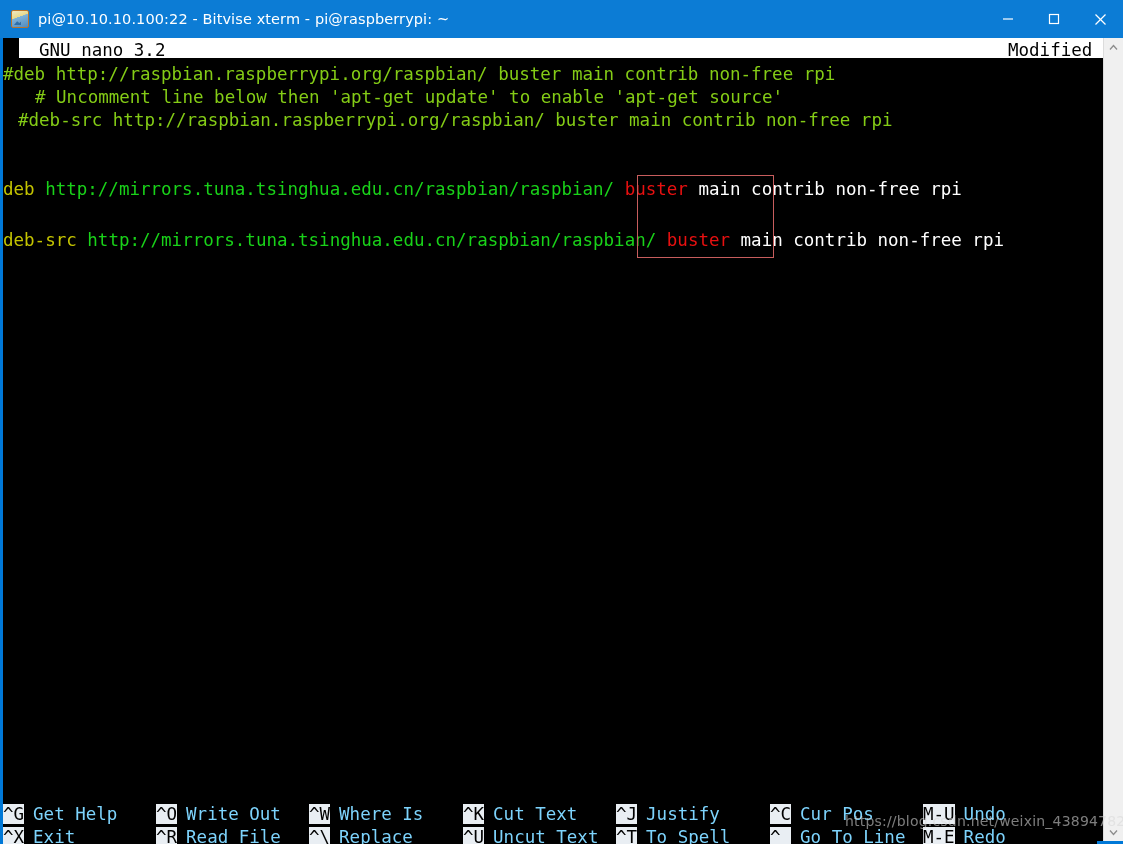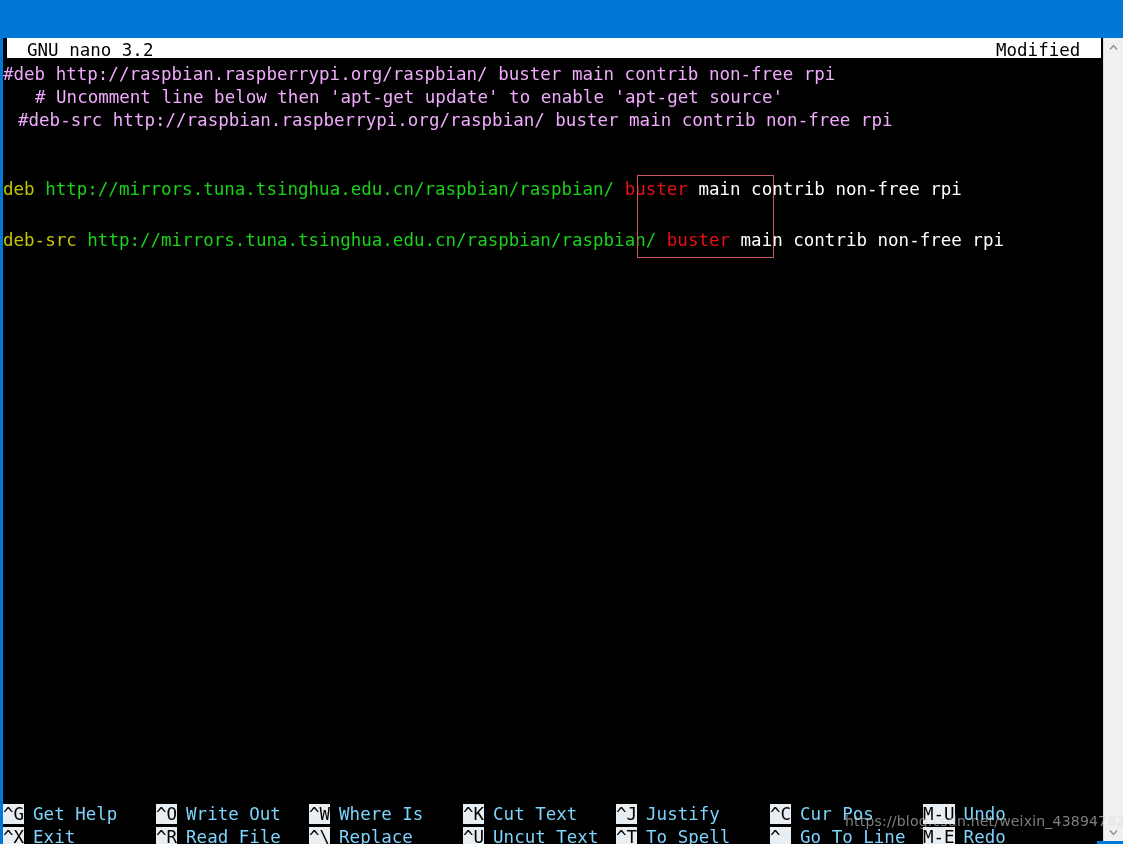--- a/index.html
+++ b/index.html
@@ -82,21 +82,21 @@
     top: 38px;
     width: 1117px;
     height: 803px;
     background: #000000;
     box-sizing: border-box;
   }
 
   
   .nano-bar {
     position: absolute;
-    left: 4px; top: 0;
+    left: 16px; top: 0;
     width: 1094px;
     height: 20px;
     background: #ffffff;
     color: #000000;
     font-family: "DejaVu Sans Mono", "Liberation Mono", monospace;
     font-size: 17.5px;
     line-height: 25px;
     white-space: pre;
   }
   .nano-bar .nb-ver   { position:absolute; left: 20px;  top: 0; }
@@ -115,21 +115,21 @@
   }
   .line {
     position: absolute;
     left: 0;
     white-space: pre;
     font-family: "DejaVu Sans Mono", "Liberation Mono", monospace;
     font-size: 17.5px;
     line-height: 23px;
     letter-spacing: 0px;
   }
-  .c-comment { color: #f0abfc; }
+  .c-comment { color: #84cc16; }
   .c-kw      { color: #c4c400; }
   .c-url     { color: #19d219; }
   .c-dist    { color: #e81010; }
   .c-comp    { color: #ffffff; }
 
   
   .annot-box {
     position: absolute;
     border: 1.5px solid #c75d5d;
     box-sizing: border-box;
@@ -214,20 +214,43 @@
     white-space: nowrap;
     pointer-events: none;
     letter-spacing: 0.2px;
   }
 </style>
 </head>
 <body>
 
 <div class="window">
 
+  <div class="titlebar">
+    <div class="title-icon"></div>
+    <div class="title-text">pi@10.10.10.100:22 - Bitvise xterm - pi@raspberrypi: ~</div>
+
+    <div class="win-buttons">
+      <div class="win-btn">
+        <svg width="12" height="12" viewBox="0 0 12 12">
+          <line x1="1" y1="6" x2="11" y2="6" stroke="#ffffff" stroke-width="1.2"></line>
+        </svg>
+      </div>
+      <div class="win-btn">
+        <svg width="12" height="12" viewBox="0 0 12 12">
+          <rect x="1.5" y="1.5" width="9" height="9" fill="none" stroke="#ffffff" stroke-width="1.2"></rect>
+        </svg>
+      </div>
+      <div class="win-btn close">
+        <svg width="13" height="13" viewBox="0 0 13 13">
+          <line x1="1.5" y1="1.5" x2="11.5" y2="11.5" stroke="#ffffff" stroke-width="1.3"></line>
+          <line x1="11.5" y1="1.5" x2="1.5" y2="11.5" stroke="#ffffff" stroke-width="1.3"></line>
+        </svg>
+      </div>
+    </div>
+  </div>
 
   <div class="term-outer">
 
     <div class="nano-bar">
       <span class="nb-ver">GNU nano 3.2</span>
       <span class="nb-mod">Modified</span>
     </div>
 
     <div class="edit-area">
       <div id="lines-host">

